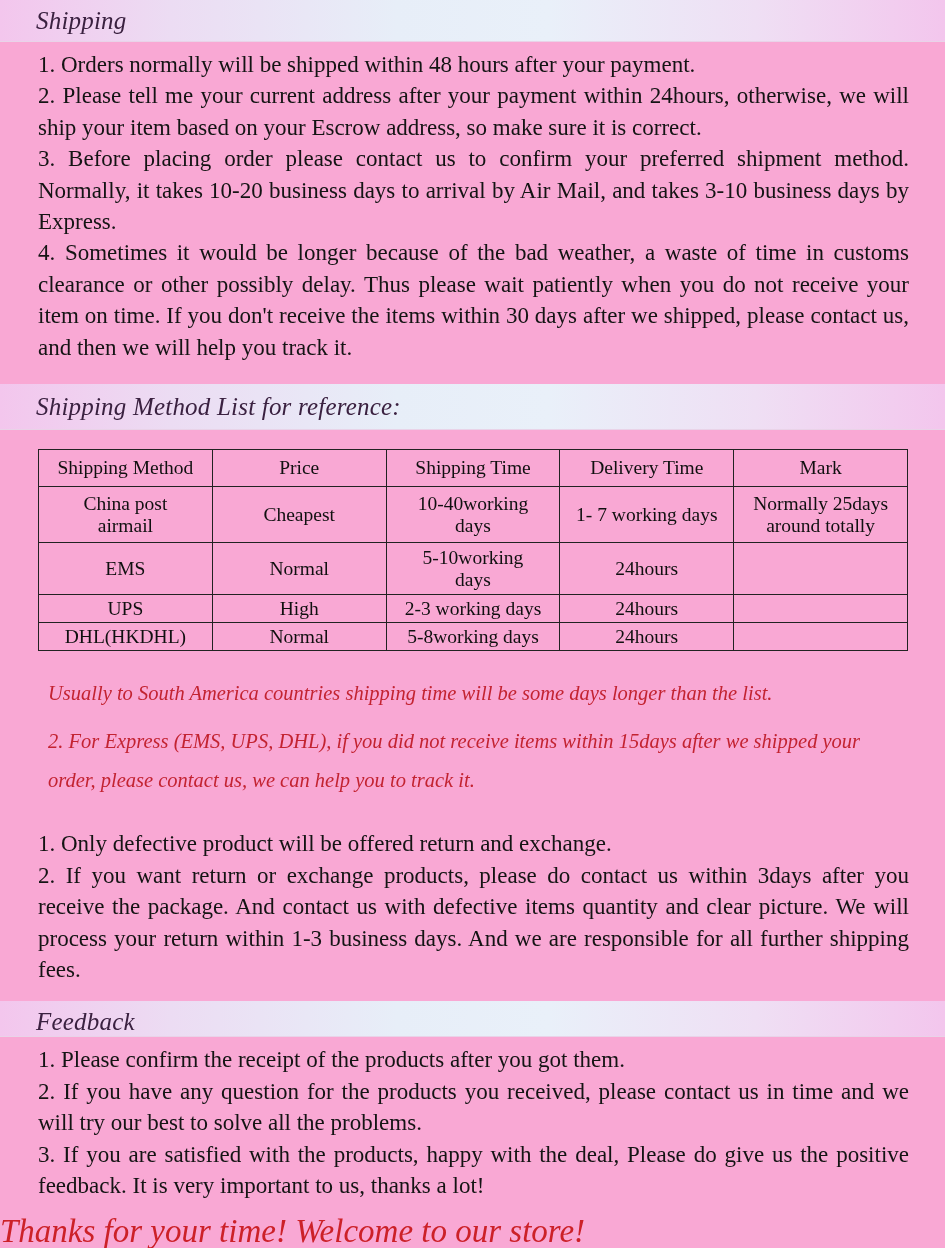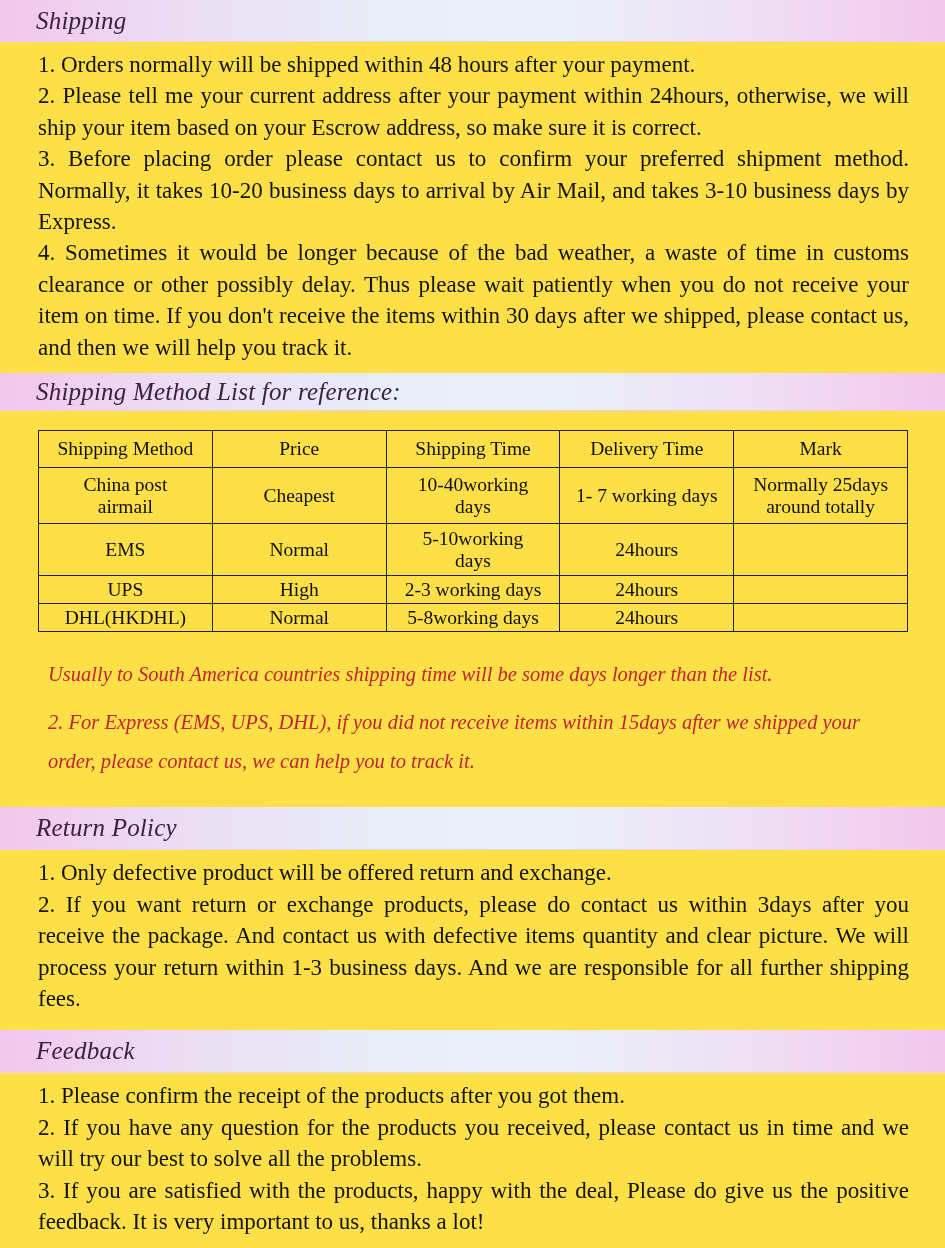--- a/index.html
+++ b/index.html
@@ -13,21 +13,21 @@
   }
   *{box-sizing:border-box;}
   html,body{margin:0;padding:0;}
   body{
     width:945px;height:1248px;
     background:#ffffff;
     font-family:"Liberation Serif","DejaVu Serif",serif;
     color:var(--body-text);
     overflow:hidden;
   }
-  .page{width:945px;height:1248px;background:#fde047;}
+  .page{width:945px;height:1248px;background:#f9a8d4;}
 
   .band{
     height:42px;
     display:flex;align-items:center;
     padding-left:36px;
     background:linear-gradient(90deg,
       var(--band-pink) 0%,
       #ecdcf3 18%,
       var(--band-blue) 42%,
       #e9f0f9 58%,
@@ -36,23 +36,23 @@
     border-bottom:1px solid #e9d3e8;
   }
   .band h2{
     margin:0;
     font-size:25px;
     font-weight:normal;
     font-style:italic;
     color:var(--header-text);
     letter-spacing:0.2px;
   }
-  .band-method{margin-top:10px;height:38px;}
+  .band-method{margin-top:21px;height:46px;}
   .band-return{margin-top:5px;height:43px;}
-  .band-feedback{margin-top:16px;height:43px;}
+  .band-feedback{margin-top:16px;height:36px;align-items:flex-end;}
 
   .copy{
     padding:7px 36px 0 38px;
     font-size:23px;
     line-height:31.4px;
     text-align:justify;
   }
   .copy p{margin:0;}
 
   table.method{
@@ -159,23 +159,20 @@
           <td></td>
         </tr>
       </tbody>
     </table>
 
   <div class="notes">
       <p>Usually to South America countries shipping time will be some days longer than the list.</p>
       <p>2. For Express (EMS, UPS, DHL), if you did not receive items within 15days after we shipped your order, please contact us, we can help you to track it.</p>
     </div>
 
-  <div class="band band-return">
-    <h2>Return Policy</h2>
-  </div>
 
   <div class="copy">
       <p>1. Only defective product will be offered return and exchange.</p>
       <p>2. If you want return or exchange products, please do contact us within 3days after you receive the package. And contact us with defective items quantity and clear picture. We will process your return within 1-3 business days. And we are responsible for all further shipping fees.</p>
     </div>
 
   <div class="band band-feedback">
     <h2>Feedback</h2>
   </div>
 

